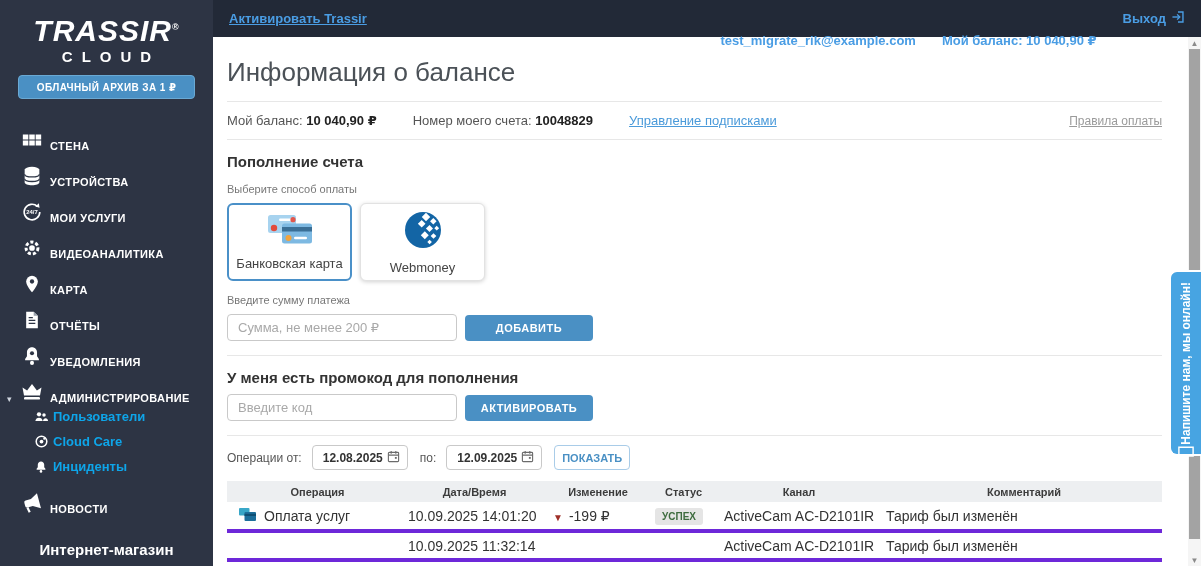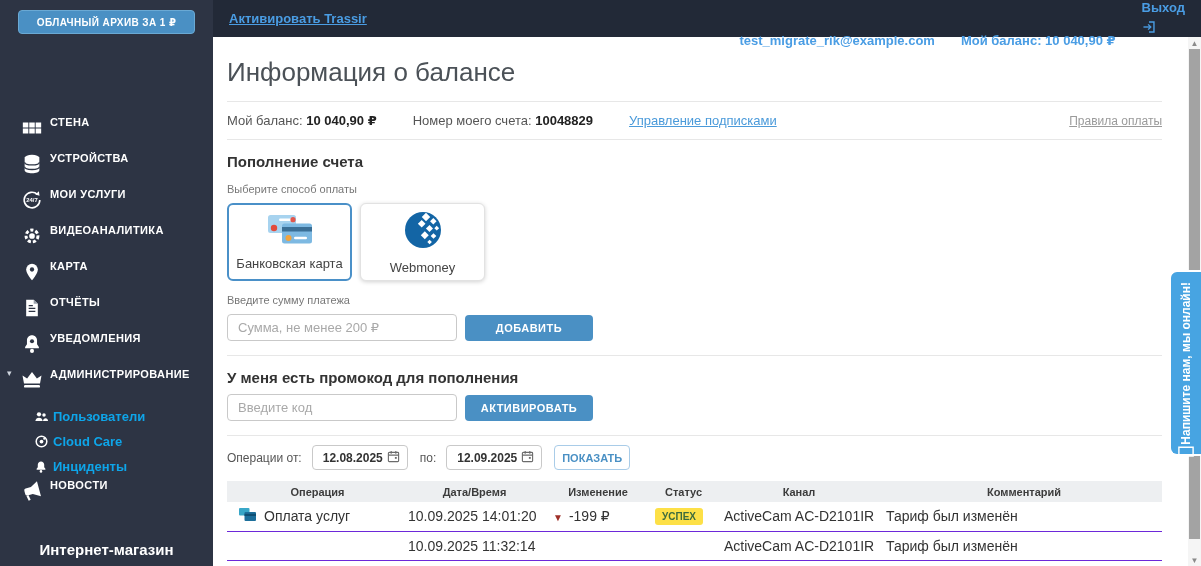--- a/index.html
+++ b/index.html
@@ -7,36 +7,36 @@
   body { font-family:"Liberation Sans","DejaVu Sans",sans-serif; background:#fff; position:relative; }
 
   
   .sidebar { position:absolute; left:0; top:0; width:213px; height:566px; background:#2d3444; z-index:3; }
   .logo { text-align:center; padding-top:12px; color:#fff; }
   .logo-main { font-size:30px; font-weight:bold; font-style:italic; letter-spacing:1px; line-height:30px; }
   .logo-reg { font-size:9px; vertical-align:super; font-style:normal; }
   .logo-sub { font-size:15px; font-weight:bold; letter-spacing:9px; margin-top:2px; text-indent:9px; }
   .archive-btn { display:block; width:177px; height:24px; margin:10px auto 0; background:#4a90c4; border:1px solid #6aa9d4; border-radius:4px; color:#fff; font-size:10px; font-weight:bold; letter-spacing:.4px; cursor:pointer; font-family:inherit; }
   .nav { position:absolute; top:116px; left:0; right:0; }
-  .nav-item { height:36px; display:flex; align-items:flex-start; padding-left:20px; color:#fff; cursor:pointer; position:relative; }
+  .nav-item { height:36px; display:flex; align-items:flex-end; padding-left:20px; color:#fff; cursor:pointer; position:relative; }
   .nav-item .nav-ic { width:24px; height:24px; display:flex; align-items:center; justify-content:center; flex:none; }
   .nav-item .nav-label { font-size:11px; font-weight:bold; letter-spacing:.4px; margin-left:6px; white-space:nowrap; }
   .nav-caret { position:absolute; left:7px; color:#cfd5de; font-size:9px; }
   .nav-sub { }
   .nav-sub-item { height:25px; display:flex; align-items:center; padding-left:33px; color:#0ea5e9; cursor:pointer; }
   .nav-sub-item .nav-ic { width:16px; height:16px; display:flex; align-items:center; justify-content:center; flex:none; }
   .nav-sub-item .nav-label { font-size:13px; font-weight:bold; margin-left:4px; }
   .shop-link { position:absolute; bottom:8px; left:0; right:0; text-align:center; color:#fff; font-size:15px; font-weight:bold; cursor:pointer; }
 
   
   .topbar { position:absolute; left:213px; top:0; width:988px; height:37px; background:#222937; display:flex; align-items:center; padding:0 16px; z-index:2; }
   .topbar a, .topbar .tb-text { color:#4a9de4; font-size:13px; font-weight:bold; text-decoration:none; }
   .tb-activate { text-decoration:underline !important; cursor:pointer; }
   .tb-right { margin-left:auto; display:flex; align-items:center; gap:26px; }
-  .tb-logout { display:flex; gap:5px; cursor:pointer;flex-direction:column; }
+  .tb-logout { display:flex; align-items:center; gap:5px; cursor:pointer; }
   .tb-email, .tb-balance { cursor:default;margin-top:44px; }
 
   
   .main { position:absolute; left:213px; top:37px; width:975px; height:529px; background:#fff; padding:20px 26px 0 14px; overflow:hidden; }
   .page-title { font-size:26px; font-weight:400; color:#4b5157; margin-bottom:13px; }
   .divider { border:none; border-top:1px solid #e7e7e7; }
   .balance-row { display:flex; align-items:center; padding:11px 0; font-size:13px; color:#555; }
   .balance-row b { color:#222;margin-top:8px; }
   .balance-row .seg { margin-right:36px; white-space:nowrap; }
   .link-blue { color:#4a9ada; text-decoration:underline; cursor:pointer; font-size:13px; }
@@ -57,40 +57,44 @@
   .sec-gap { margin-top:14px; }
 
   .filter-row { display:flex; align-items:center; margin-top:9px; font-size:12px; color:#555; }
   .date-field { width:96px; height:25px; border:1px solid #c9c9c9; border-radius:4px; display:flex; align-items:center; justify-content:space-between; padding:0 7px 0 10px; margin-left:10px; cursor:pointer; background:#fff; }
   .date-val { font-size:12px; font-weight:bold; color:#333; }
   .to-label { margin-left:12px; }
   .btn-outline { width:76px; height:25px; margin-left:12px; background:#fff; border:1px solid #a9cce8; border-radius:4px; color:#4a90c4; font-size:11px; font-weight:bold; cursor:pointer; font-family:inherit; }
 
   table.hist { border-collapse:collapse; margin-top:11px; width:935px; table-layout:fixed; }
   table.hist th { background:#edeff1; font-size:11px; font-weight:bold; color:#3c3c3c; text-align:center; height:21px; padding-left:12px; }
-  table.hist td { font-size:14px; color:#333; height:29px; padding-left:12px; border-bottom:1px solid #6d28d9; white-space:nowrap; overflow:hidden; }
+  table.hist td { font-size:14px; color:#333; height:29px; padding-left:12px; border-bottom:4px solid #6d28d9; white-space:nowrap; overflow:hidden; }
   .op-cell { display:flex; align-items:center; gap:8px; }
   .tri-down { color:#9e2f28; font-size:10px; margin-right:6px; }
-  .badge-ok { display:inline-block; background:#fde047; color:#3d6b3e; font-size:10px; font-weight:bold; padding:3px 7px; border-radius:3px; }
+  .badge-ok { display:inline-block; background:#e5e5e5; color:#3d6b3e; font-size:10px; font-weight:bold; padding:3px 7px; border-radius:3px; }
 
   
   .scrollbar { position:absolute; right:0; top:37px; width:13px; height:529px; background:#f5f5f5; z-index:4; }
   .sb-arrow { position:absolute; left:0; width:13px; height:12px; display:flex; align-items:center; justify-content:center; font-size:8px; color:#8a8a8a; cursor:pointer; }
   .sb-up { top:0; }
   .sb-down { bottom:0; }
   .sb-thumb { position:absolute; left:1px; top:12px; width:11px; height:490px; background:#a3a3a3; cursor:pointer; }
 
   
   .chat-tab { position:absolute; right:0; top:270px; width:32px; height:186px; background:#47a4e2; border:2px solid #fff; border-right:none; border-radius:8px 0 0 8px; z-index:5; display:flex; flex-direction:column; align-items:center; justify-content:space-between; padding:10px 0 8px; cursor:pointer; }
   .chat-label { writing-mode:vertical-rl; transform:rotate(180deg); color:#fff; font-size:12px; font-weight:bold; white-space:nowrap; }
 </style>
 </head>
 <body>
 
 <div class="sidebar">
+  <div class="logo">
+    <div class="logo-main"><span>TRASSIR</span><span class="logo-reg">®</span></div>
+    <div class="logo-sub">CLOUD</div>
+  </div>
   <button class="archive-btn">ОБЛАЧНЫЙ АРХИВ ЗА 1 ₽</button>
 
   <div class="nav">
     <div class="nav-item">
       <span class="nav-ic">
         <svg width="22" height="22" viewBox="0 0 24 24" fill="#fff">
             <path d="M2 6h6v5.5H2zM9 6h6v5.5H9zM16 6h6v5.5h-6zM2 12.5h6V18H2zM9 12.5h6V18H9zM16 12.5h6V18h-6z"></path>
           </svg>
       </span>
       <span class="nav-label">СТЕНА</span>

